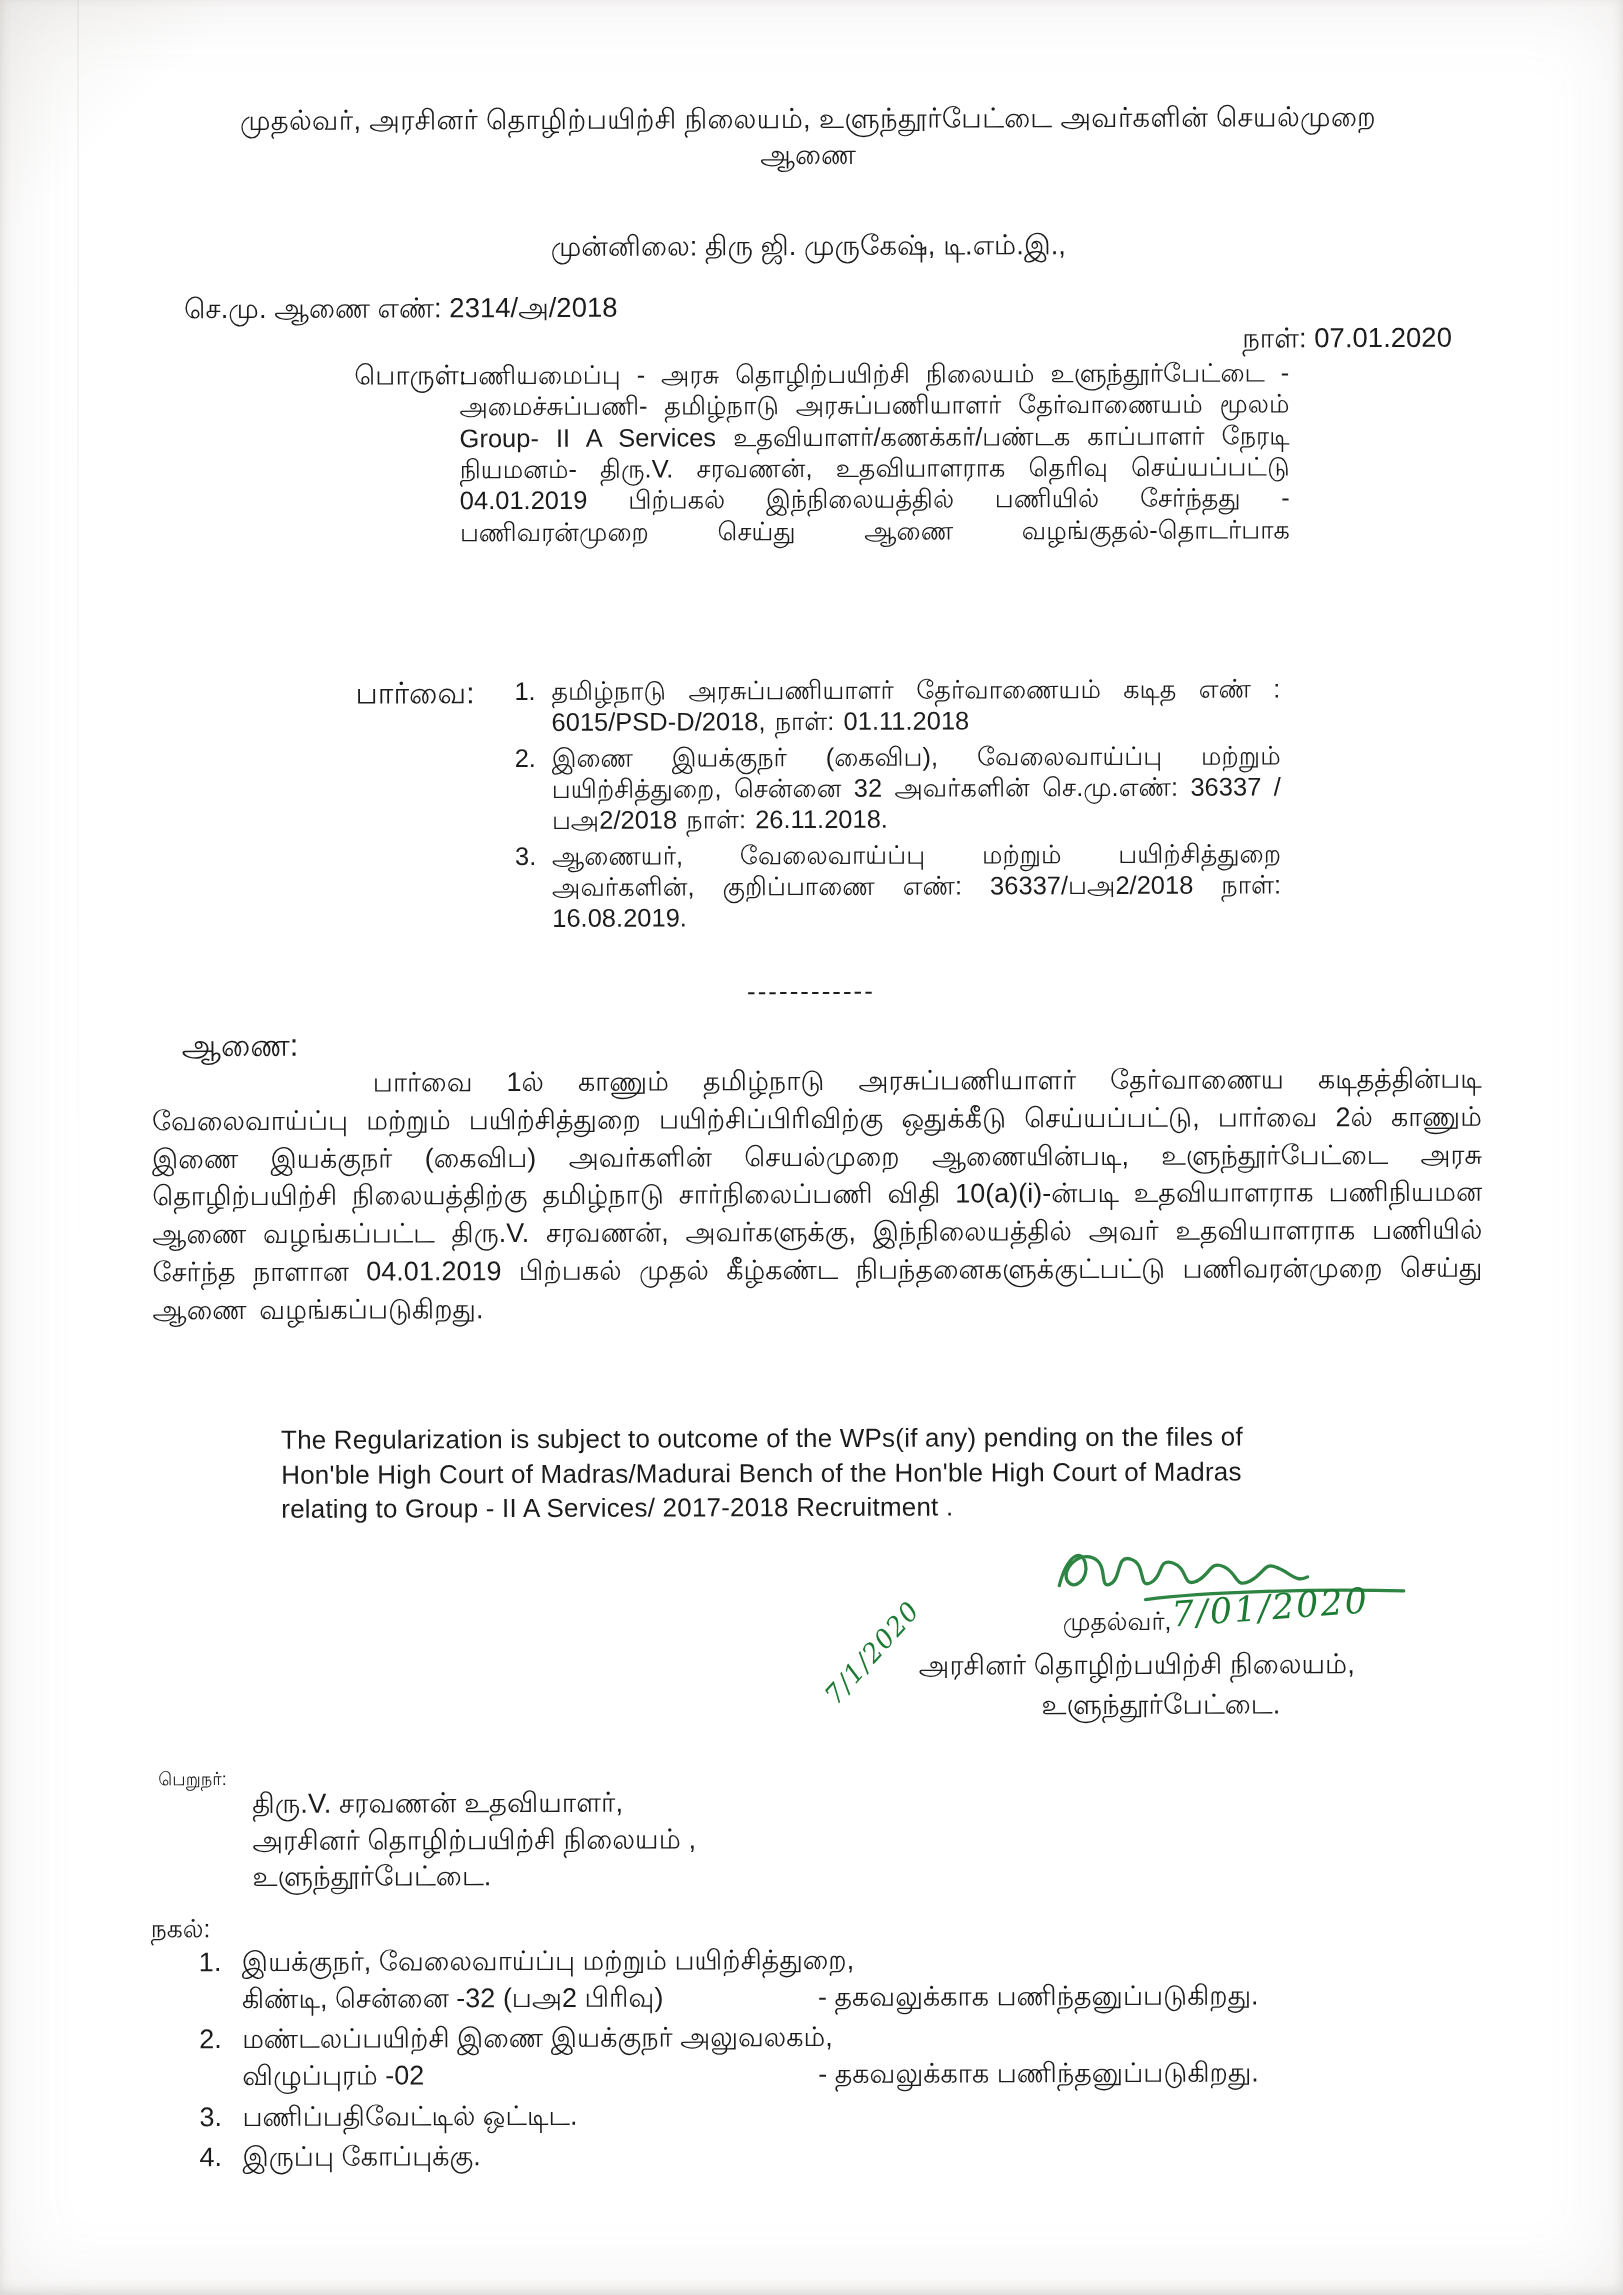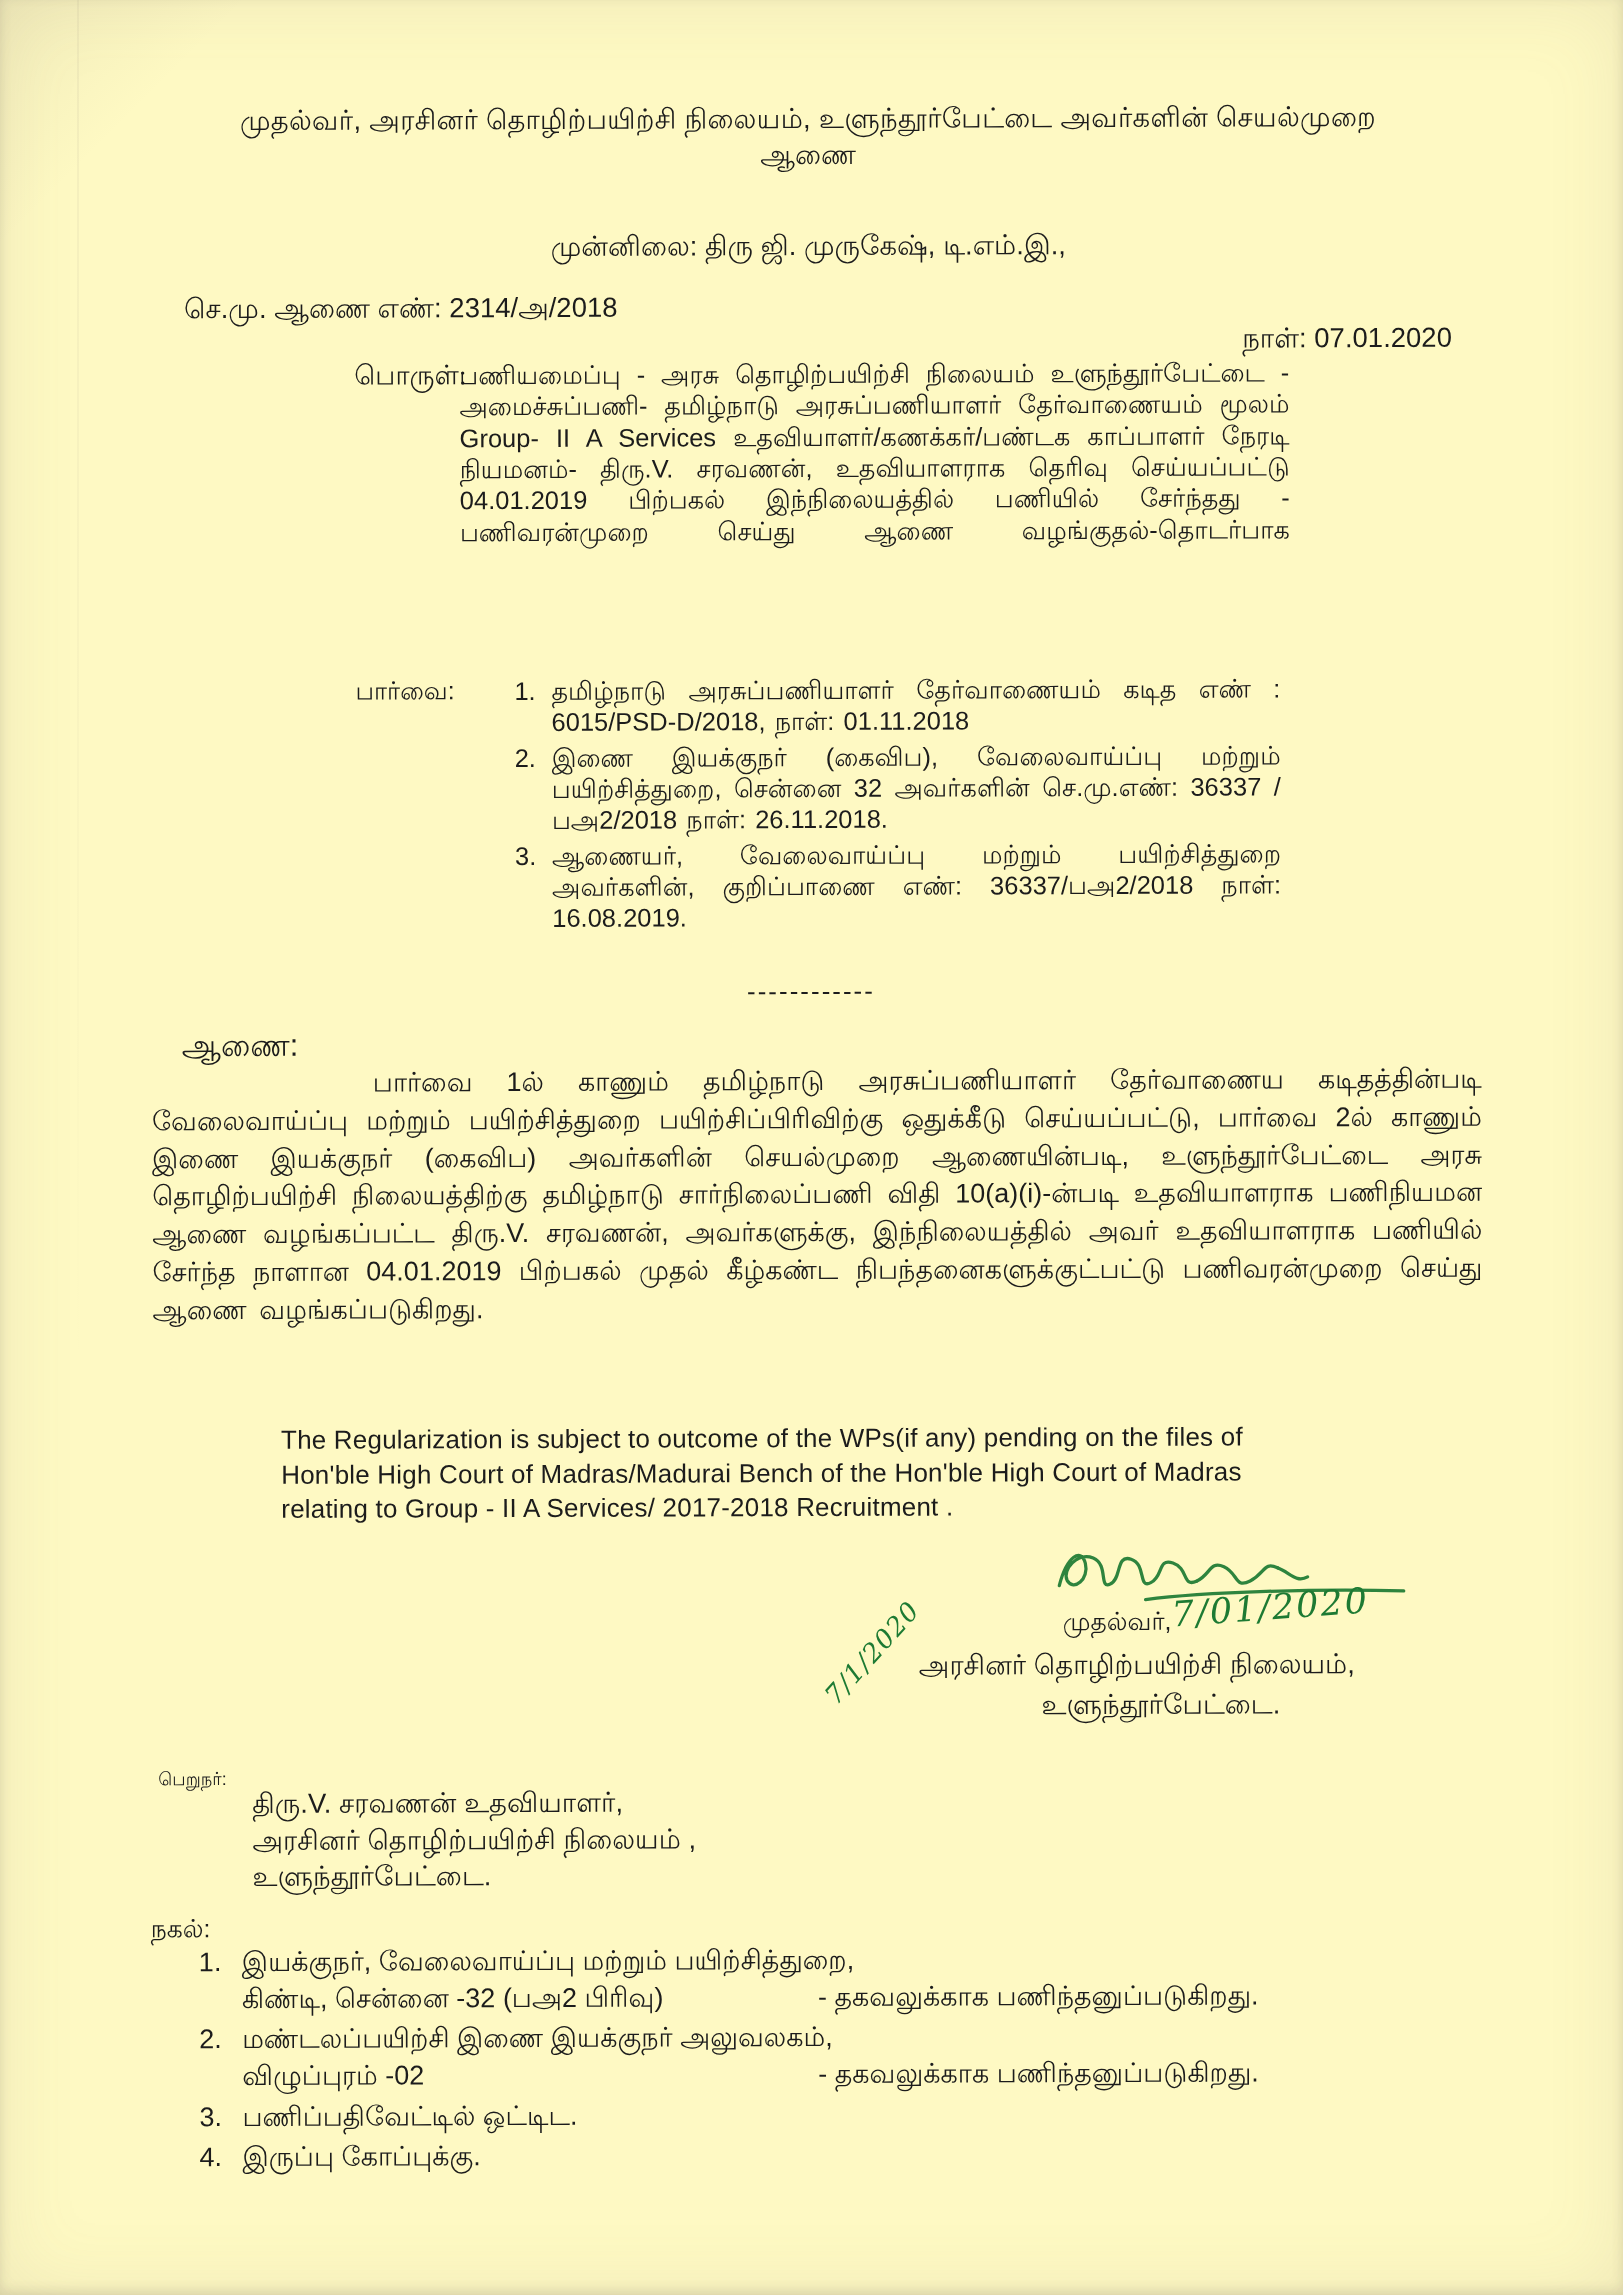--- a/index.html
+++ b/index.html
@@ -5,21 +5,21 @@
   html,body{margin:0;padding:0;}
   body{
     width:1623px;height:2295px;
     background:#e8e6e1;
     font-family:"Liberation Sans","DejaVu Sans",sans-serif;
     -webkit-font-smoothing:antialiased;
   }
   .page{
     position:relative;
     width:1623px;height:2295px;
-    background:#fef9c3;
+    background:#ffffff;
     color:#1c1c1c;
     overflow:hidden;
     box-shadow:inset 0 0 79px rgba(120,110,95,.12), inset 0 -3.9px 11.8px rgba(90,85,75,.18);
   }
   
   .page::before{
     content:"";position:absolute;left:0;top:0;width:275px;height:275px;
     background:linear-gradient(135deg, rgba(140,130,115,.10) 0%, rgba(140,130,115,0) 45%);
     pointer-events:none;
   }
@@ -40,21 +40,21 @@
   .date{left:1245px;top:280px;font-size:27.5px;margin-top:44px;}
 
   .subject-label{left:357px;top:359px;font-size:27px;font-family:Liberation Serif, serif;}
   .subject-text{
     left:462px;top:359px;width:830px;
     font-size:25.5px;line-height:1.23;text-align:justify;
     word-spacing:3.9px;
   }
   .subject-text::after{content:"";display:inline-block;width:100%;}
 
-  .parvai-label{left:357px;top:675px;font-size:25px;}
+  .parvai-label{left:357px;top:675px;font-size:30px;}
   .parvai-list{left:516px;top:675px;width:766px;}
   .ref-item{display:grid;grid-template-columns:37px 1fr;margin-bottom:3.9px;}
   .ref-num{font-size:25.5px;line-height:1.23;}
   .ref-text{font-size:25.5px;line-height:1.23;text-align:justify;word-spacing:2px;}
 
   .separator{top:976px;font-size:26px;letter-spacing:2px;}
 
   .anai-label{left:182px;top:1026px;font-size:31px;}
   .order-body{
     left:152px;top:1063px;width:1330px;

